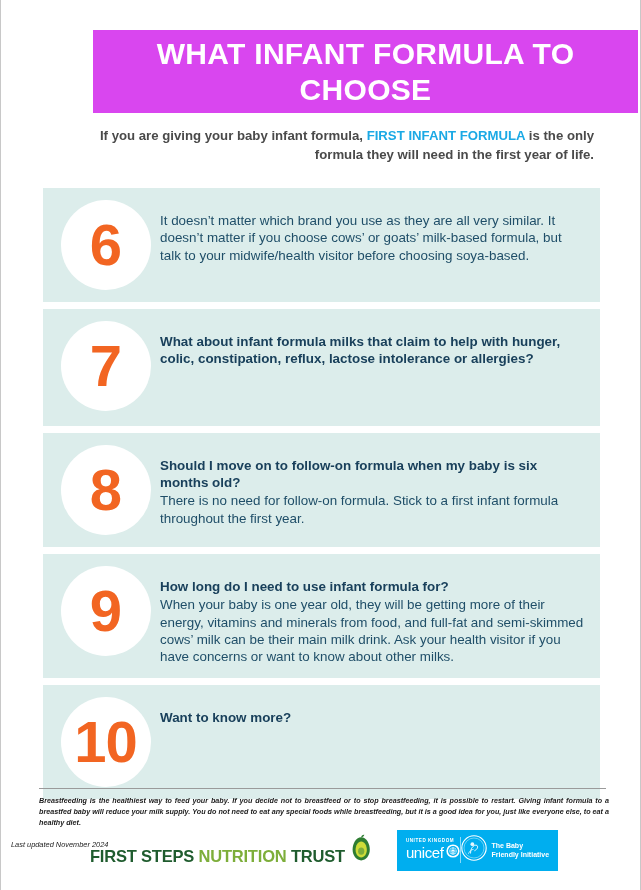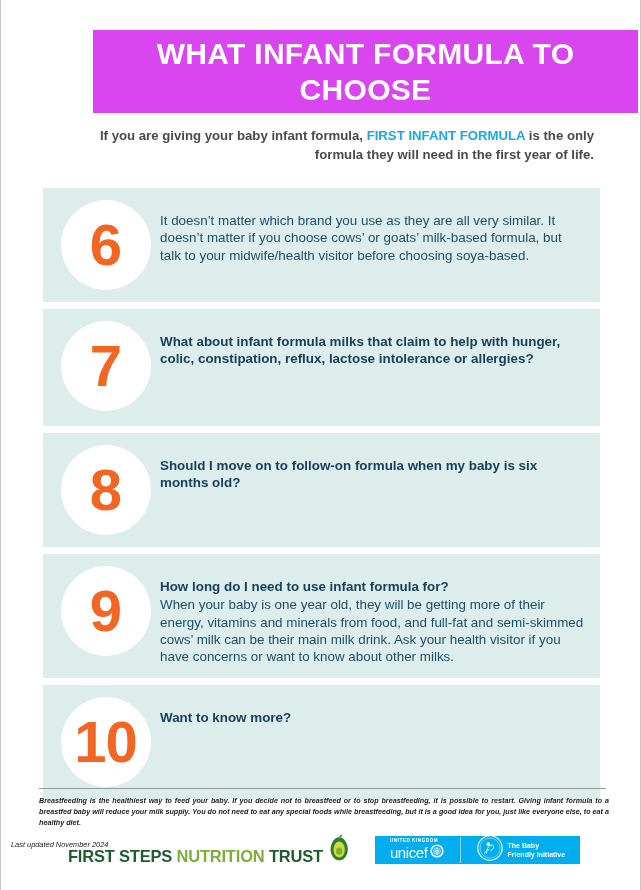--- a/index.html
+++ b/index.html
@@ -170,26 +170,26 @@
     font-weight: bold;
     letter-spacing: -0.2px;
     white-space: nowrap;
   }
   .fsnt-text .dk { color: #1F5C2E; }
   .fsnt-text .lt { color: #7DAE3A; }
 
   
   .unicef-box {
     background: #00AEEF;
-    height: 28px;
-    display: flex;
-    align-items: center;
-    padding: 0 15px;
+    height: 41px;
+    display: flex;
+    align-items: center;
+    padding: 0 9px;
     box-sizing: border-box;
-    gap: 16px;
+    gap: 0;
   }
   .uk-block { line-height: 1; }
   .uk-small {
     color: #ffffff;
     font-size: 4.6px;
     font-weight: bold;
     letter-spacing: 0.55px;
     display: block;
     margin-bottom: 1px;
   }
@@ -270,20 +270,21 @@
     </div>
 
     <div class="card c8">
       <div class="num-wrap">
         <div class="num-circle">
           <span>8</span>
         </div>
       </div>
       <div class="card-body">
         <p class="card-q">Should I move on to follow-on formula when my baby is six months old?</p>
+        <p class="card-a">There is no need for follow-on formula. Stick to a first infant formula throughout the first year.</p>
       </div>
     </div>
 
     <div class="card c9">
       <div class="num-wrap">
         <div class="num-circle">
           <span>9</span>
         </div>
       </div>
       <div class="card-body">

